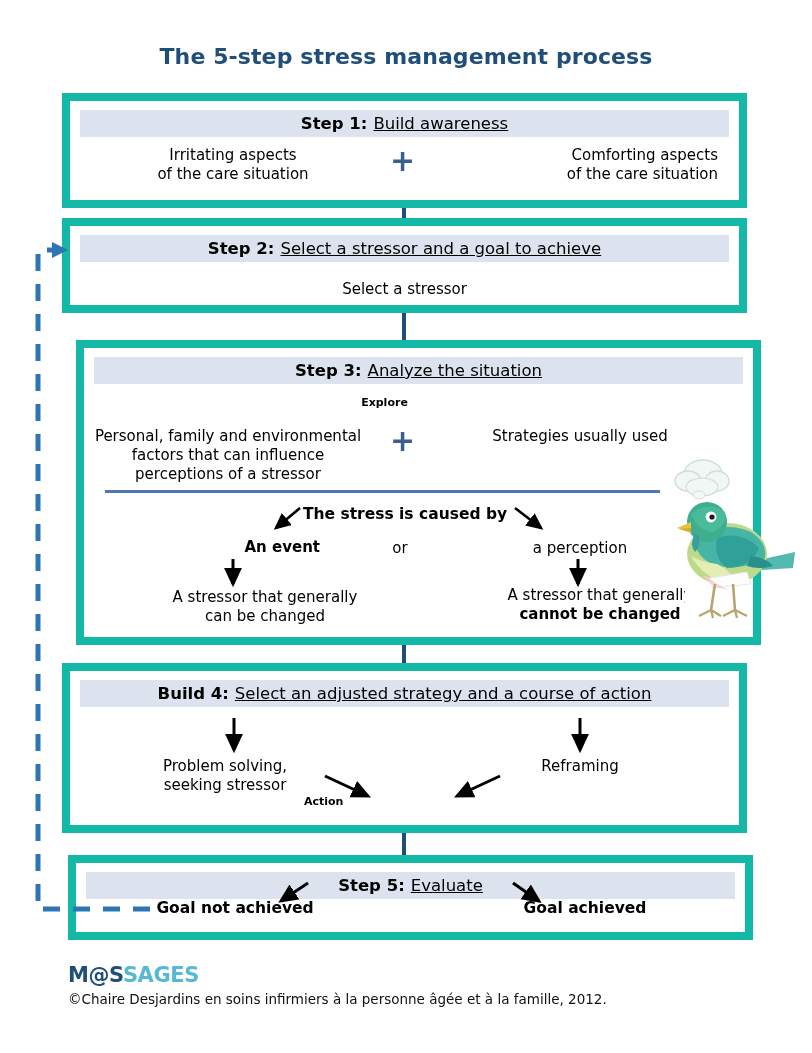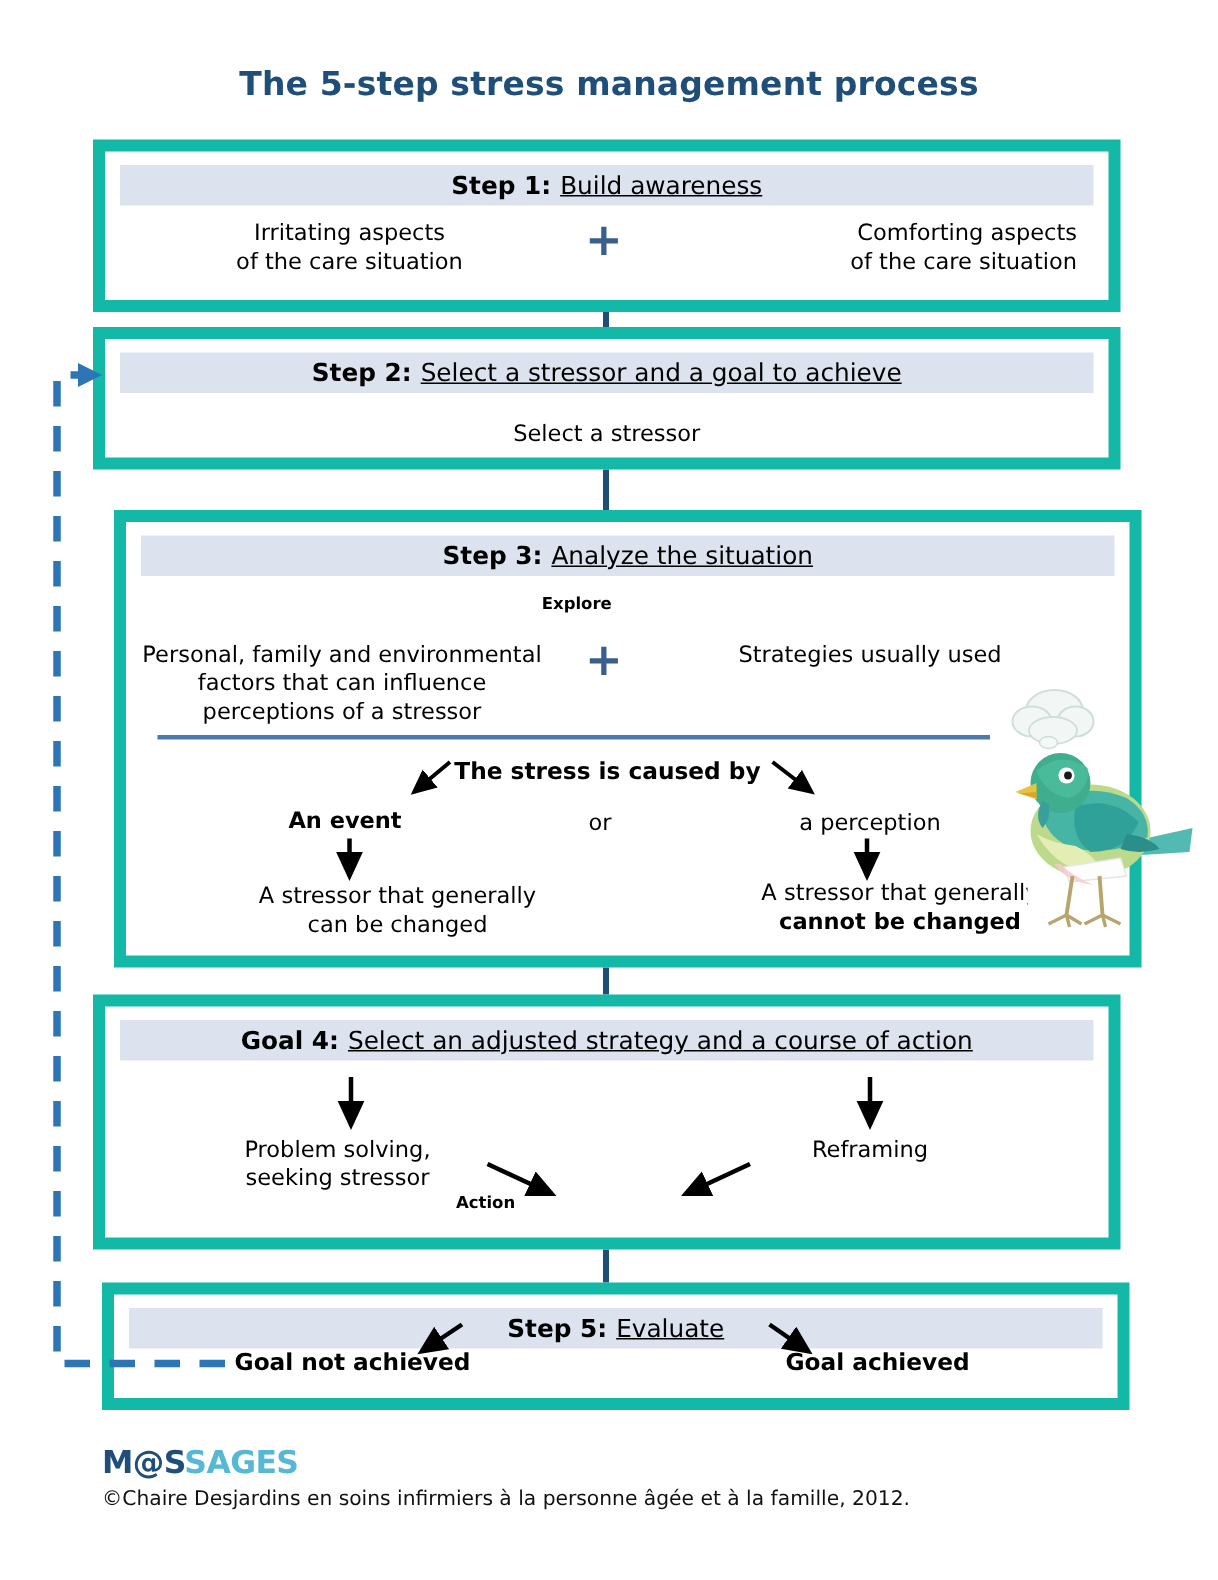--- a/index.html
+++ b/index.html
@@ -102,21 +102,21 @@
   #s3-strategies { left: 430px; top: 427px; width: 300px; text-align: center; }
   #s3-divider {
     position: absolute;
     left: 105px;
     top: 490px;
     width: 555px;
     height: 3px;
     background: #4C7AAF;
   }
   #s3-caused  { left: 240px; top: 505px; width: 330px; text-align: center; font-size: 15.5px; }
-  #s3-event   { left: 140px; top: 538px; width: 180px; text-align: center; }
+  #s3-event   { left: 140px; top: 538px; width: 180px; text-align: right; }
   #s3-or      { left: 345px; top: 539px; width: 110px; text-align: center; }
   #s3-percep  { left: 490px; top: 539px; width: 180px; text-align: center; }
   #s3-canbe   { left: 120px; top: 588px; width: 290px; text-align: center; }
 
   
   #s3-cannot-clip {
     position: absolute;
     left: 470px;
     top: 586px;
     width: 215px;
@@ -245,21 +245,21 @@
 
 <div id="s3-cannot-clip">
   <div class="inner">
     <div>A stressor that generally</div>
     <div style="font-weight:bold">cannot be changed</div>
   </div>
 </div>
 
 <div class="step-box" id="step-4">
   <div class="step-header">
-    <span class="step-label">Goal 4:</span>
+    <span class="step-label">Build 4:</span>
     <span class="step-title">Select an adjusted strategy and a course of action</span>
   </div>
 </div>
 <div class="txt" id="s4-left">
   <div>Problem solving,</div>
   <div>seeking stressor</div>
 </div>
 <div class="txt" id="s4-right">Reframing</div>
 <div class="txt b" id="s4-action">Action</div>
 

